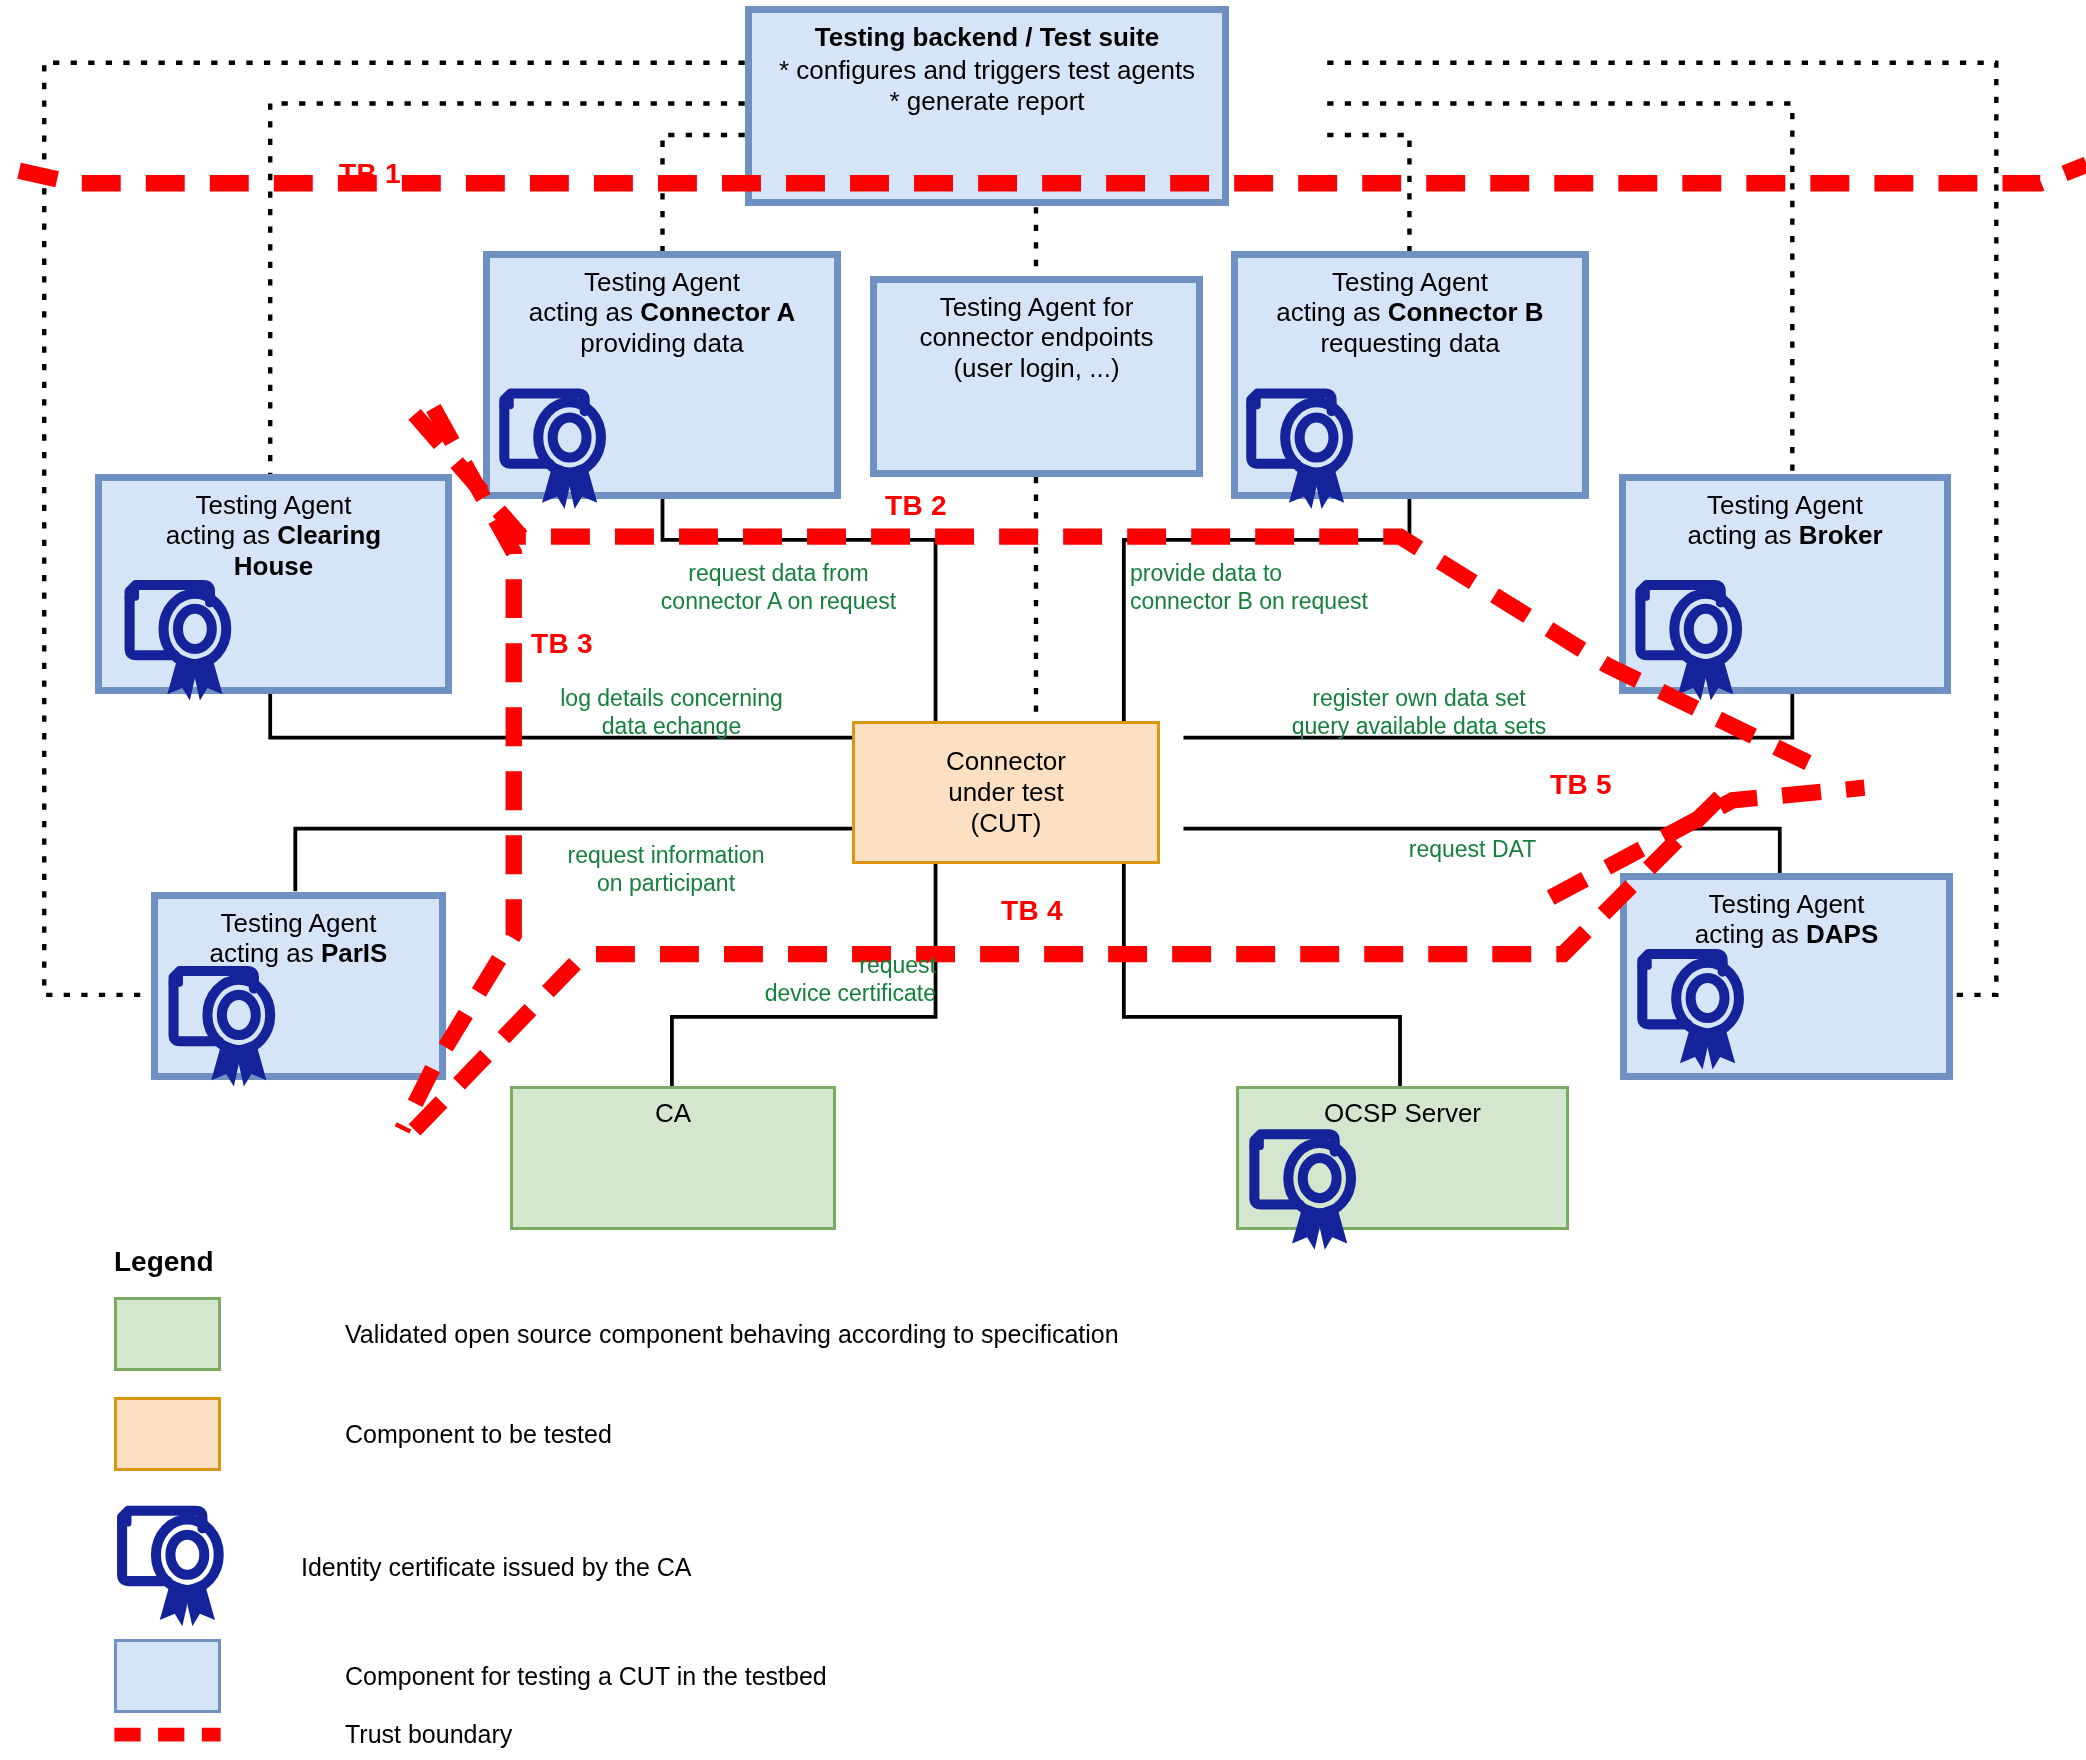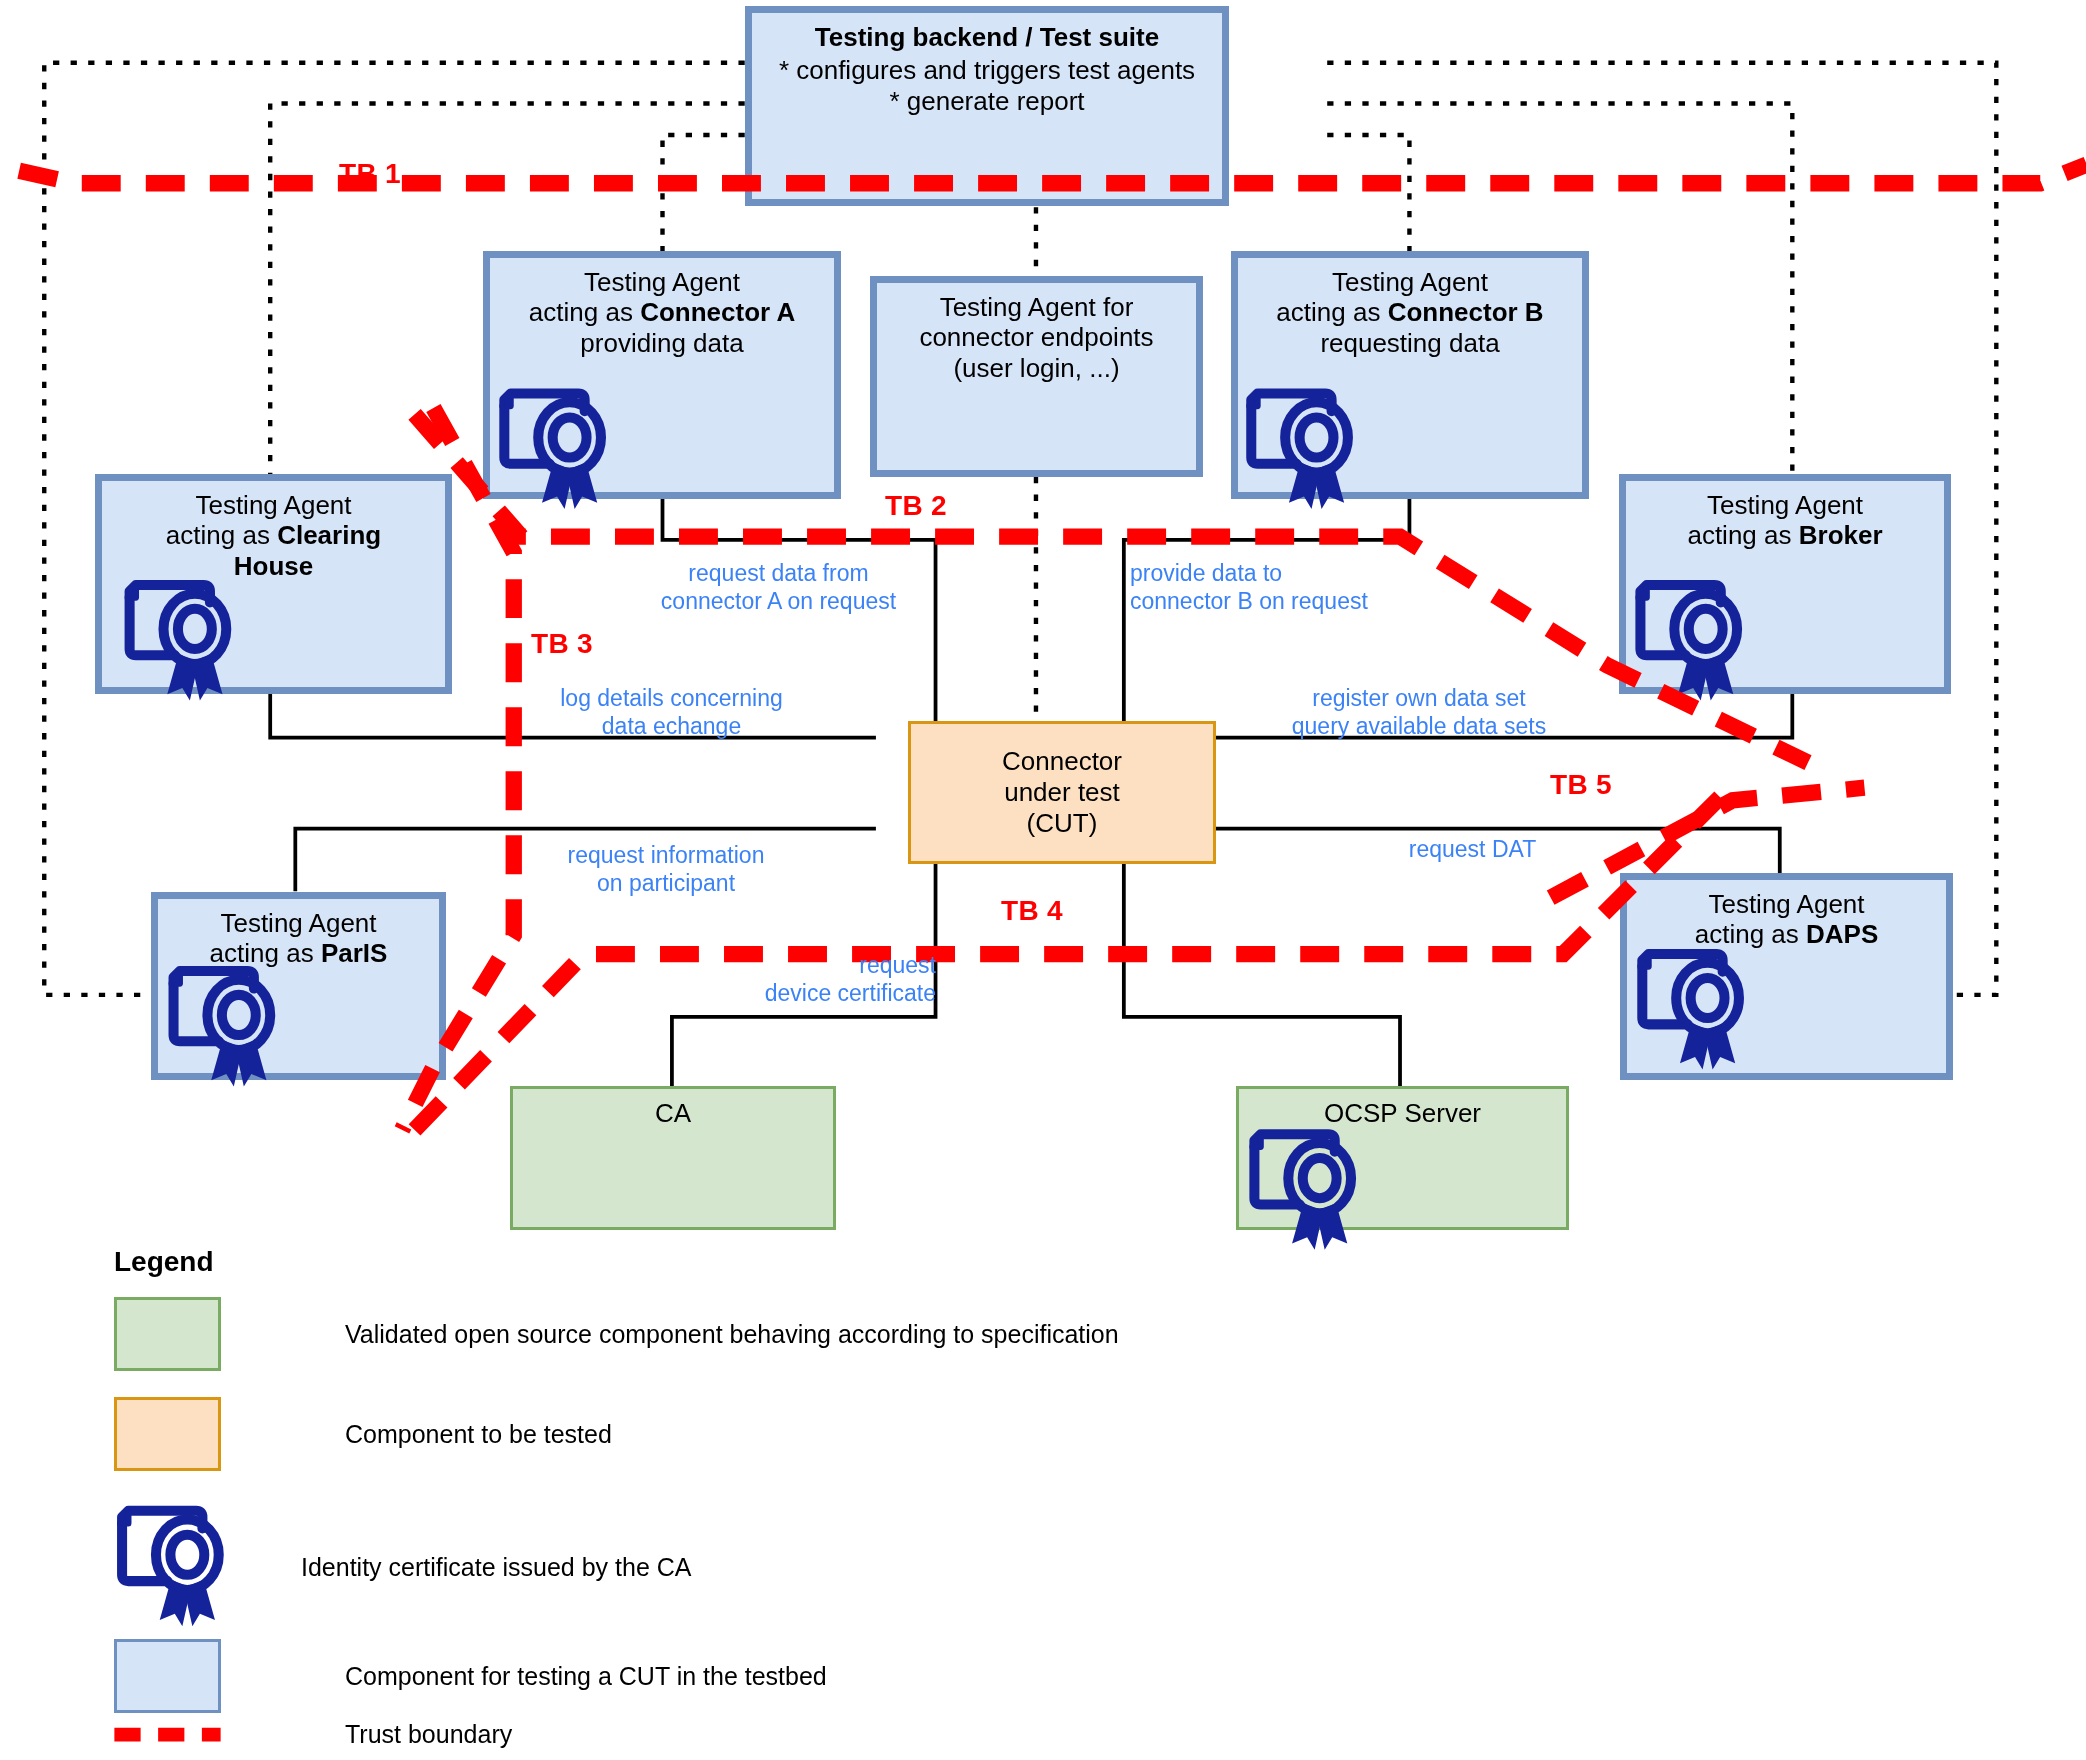--- a/index.html
+++ b/index.html
@@ -7,21 +7,21 @@
   #stage{position:relative;width:2087px;height:1760px;overflow:hidden;background:#fff;}
   svg.layer{position:absolute;left:0;top:0;width:2087px;height:1760px;}
 
   .node{position:absolute;box-sizing:border-box;display:flex;flex-direction:column;
         align-items:center;text-align:center;}
   .node .title{font-size:26px;line-height:1.18;color:#000;padding:8.8px 6.3px 0 6.3px;}
   .node.blue{background:#d6e4f7;border:7px solid #6f91c1;}
   .node.green{background:#d4e6cd;border:3.1px solid #7aab62;}
   .node.orange{background:#fde0c2;border:3.1px solid #d89612;}
   .node .b{font-weight:bold;}
-  .edgelabel{position:absolute;font-size:23px;line-height:1.22;color:#3b82f6;text-align:center;}
+  .edgelabel{position:absolute;font-size:23px;line-height:1.22;color:#15803d;text-align:center;}
   .tblabel{position:absolute;font-size:28px;font-weight:bold;color:#ff0000;letter-spacing:0.3px;}
 
   .legend-title{position:absolute;font-size:28px;font-weight:bold;color:#000;}
   .legend-row{position:absolute;display:flex;align-items:center;}
   .legend-text{font-size:25px;color:#000;margin-left:0;}
   .sw{box-sizing:border-box;}
   .sw.green{width:107px;height:74px;background:#d4e6cd;border:3.1px solid #7aab62;}
   .sw.orange{width:107px;height:74px;background:#fde0c2;border:3.1px solid #d89612;}
   .sw.blue{width:107px;height:74px;background:#d6e4f7;border:3.1px solid #6f91c1;}
 </style>
@@ -123,21 +123,21 @@
     </div>
   </div>
 
   <div class="node blue" style="left:1620px;top:873px;width:333px;height:207px;">
     <div class="title">Testing Agent</div>
     <div class="title" style="padding-top:0">
       <span>acting as </span><span class="b">DAPS</span>
     </div>
   </div>
 
-  <div class="node orange" style="left:908px;top:721px;width:308px;height:143px;justify-content:center;">
+  <div class="node orange" style="left:852px;top:721px;width:308px;height:143px;justify-content:center;">
     <div class="title" style="padding:0">Connector</div>
     <div class="title" style="padding:0">under test</div>
     <div class="title" style="padding:0">(CUT)</div>
   </div>
 
   <div class="node green" style="left:510px;top:1086px;width:326px;height:144px;">
     <div class="title">CA</div>
   </div>
 
   <div class="node green" style="left:1236px;top:1086px;width:333px;height:144px;">

